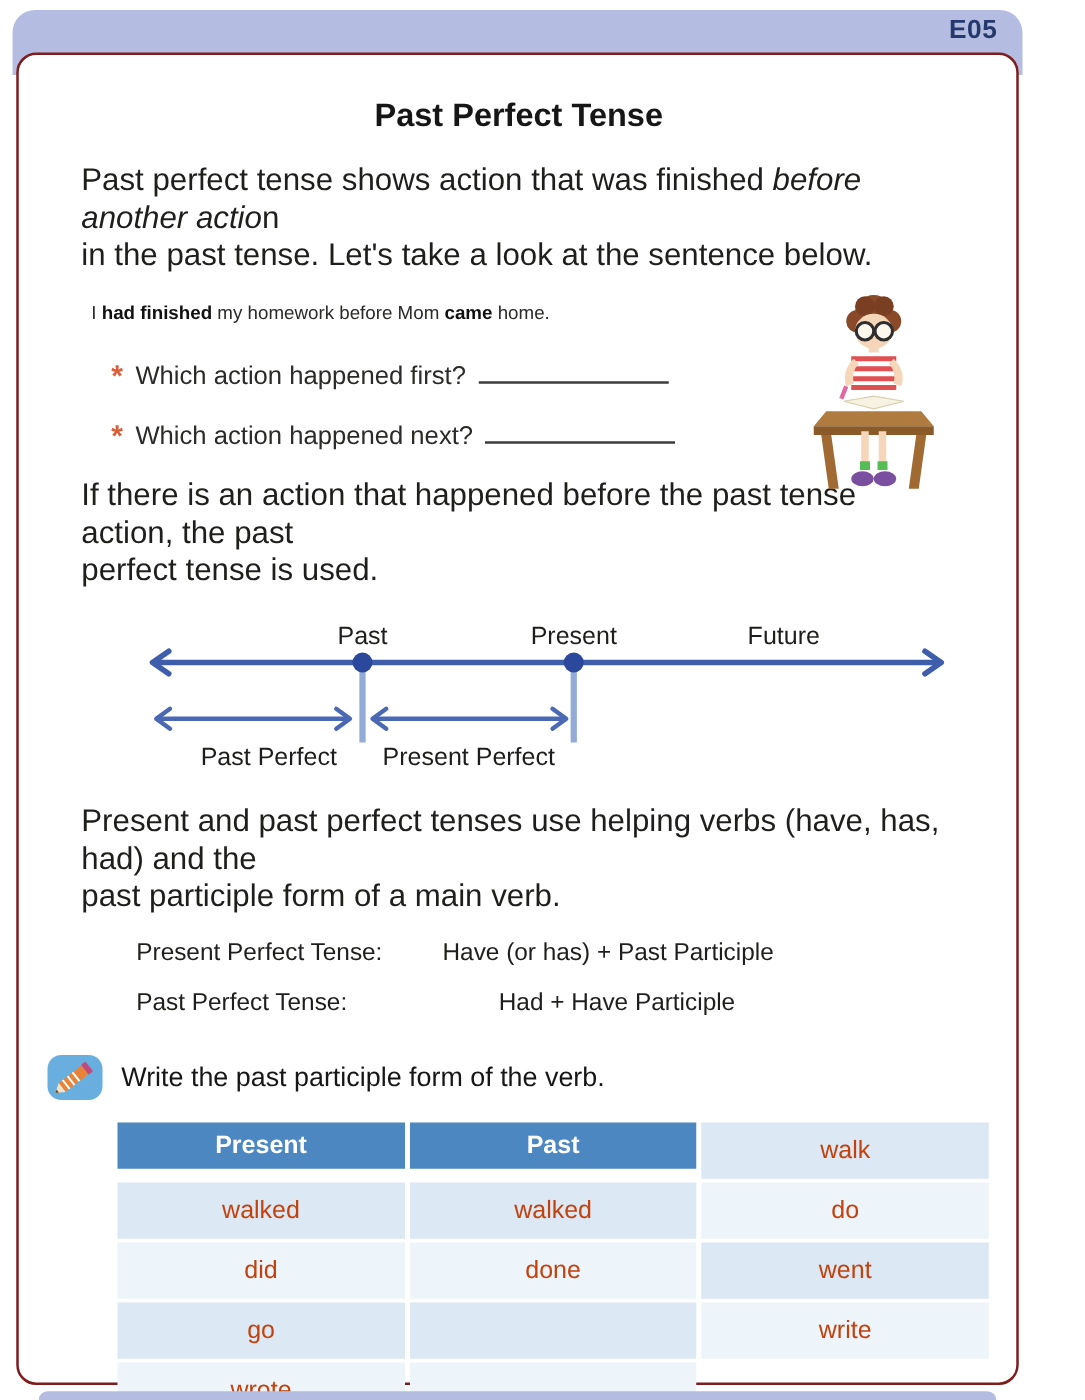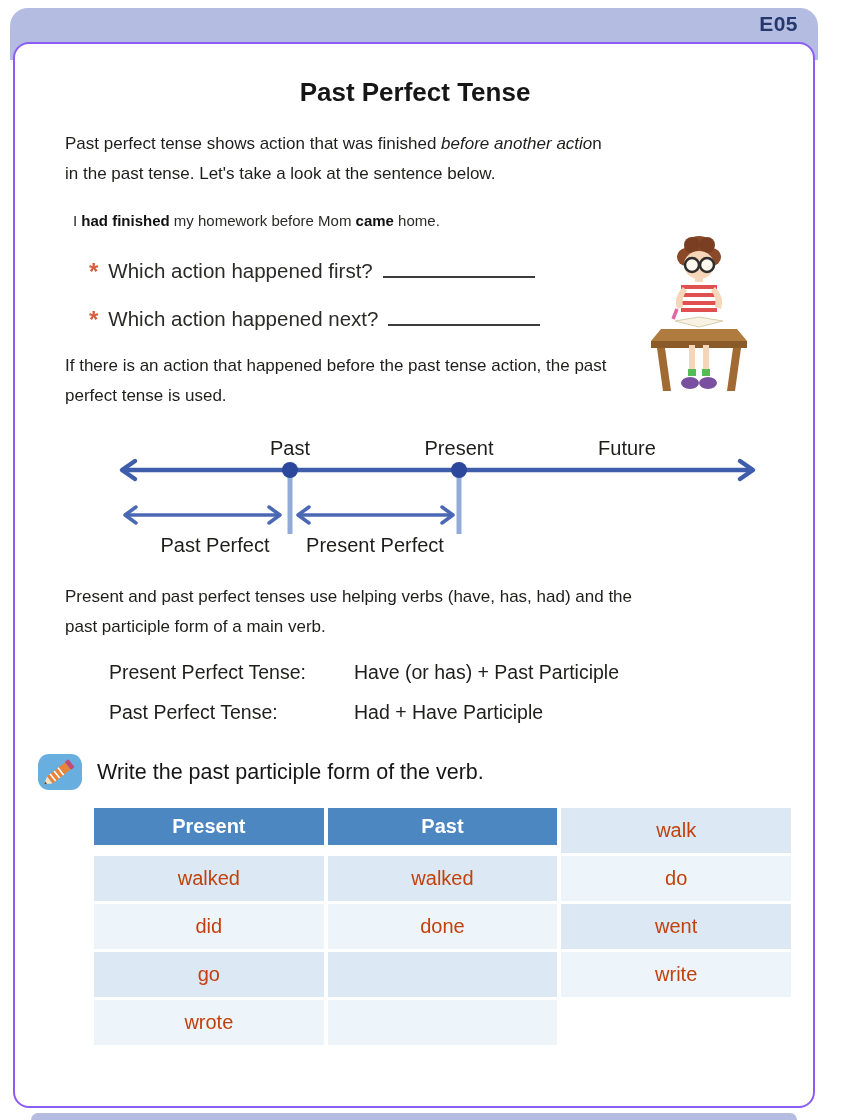--- a/index.html
+++ b/index.html
@@ -8,30 +8,30 @@
   .page { position:relative; width:828px; height:1120px; background:#ffffff; overflow:hidden; }
 
   
   .band { position:absolute; left:10px; right:10px; top:8px; height:52px;
           background:#b4bde1; border-radius:18px 18px 0 0; }
   .code { position:absolute; top:12px; right:30px; font-size:21px; font-weight:bold;
           color:#24386e; letter-spacing:.5px; }
 
   
   .card { position:absolute; left:13px; right:13px; top:42px; bottom:12px;
-          background:#ffffff; border:2px solid #8b5cf6; border-radius:16px; }
+          background:#ffffff; border:2px solid #7f1d1d; border-radius:16px; }
   .card-content { position:relative; height:100%; padding:0 48px 0 50px; }
 
   
   .next-band { position:absolute; left:31px; right:31px; bottom:0; height:7px;
                background:#b4bde1; border-radius:10px 10px 0 0; }
 
   .title { margin-top:33px; text-align:center; font-size:26px; font-weight:bold; color:#161616; }
 
-  .para { font-size:17px; line-height:30px; color:#1e1e1c; }
+  .para { font-size:25px; line-height:30px; color:#1e1e1c; }
   .intro { margin-top:21px; }
   .example { margin-top:23px; font-size:15px; padding-left:8px; color:#2a2a28; }
   .example b, .example .bold { font-weight:bold; color:#111; }
 
   .question { margin-top:27px; display:flex; align-items:baseline; margin-left:24px;
               font-size:20.5px; color:#2a2a28; }
   .question + .question { margin-top:20px; }
   .star { color:#d95f3b; font-size:24px; font-weight:bold; margin-right:10px;
           position:relative; top:2px; }
   .blank { display:inline-block; width:152px; border-bottom:2px solid #3c3c3c;
@@ -39,21 +39,21 @@
 
   .explain1 { margin-top:19px; }
   .explain2 { margin-top:17px; }
 
   .timeline-wrap { margin-top:17px; height:137px; }
   .timeline-wrap svg { display:block; }
   .tl-label { font-size:20px; fill:#1d1d1b; }
 
   .formulas { margin-top:19px; }
   .formula-row { display:flex; padding-left:44px; font-size:19.5px; color:#1e1e1c; }
-  .formula-row + .formula-row { margin-top:17px; }
+  .formula-row + .formula-row { margin-top:17px;gap:45px; }
   .formula-label { width:245px; flex:0 0 245px; }
 
   .exercise { margin-top:29px; display:flex; align-items:center; margin-left:-28px; }
   .exercise-icon { width:46px; height:38px; flex:0 0 46px; }
   .exercise-text { margin-left:14px; font-size:21.5px; color:#161616; }
 
   .verb-table { margin-top:17px; margin-left:29px; width:697px;
                 display:grid; grid-template-columns:1fr 1fr 1fr; gap:3px 4px; }
   .vt-head { background:#4d87c1; color:#ffffff; font-weight:bold; font-size:20px;
              height:37px; display:flex; align-items:center; justify-content:center; }

